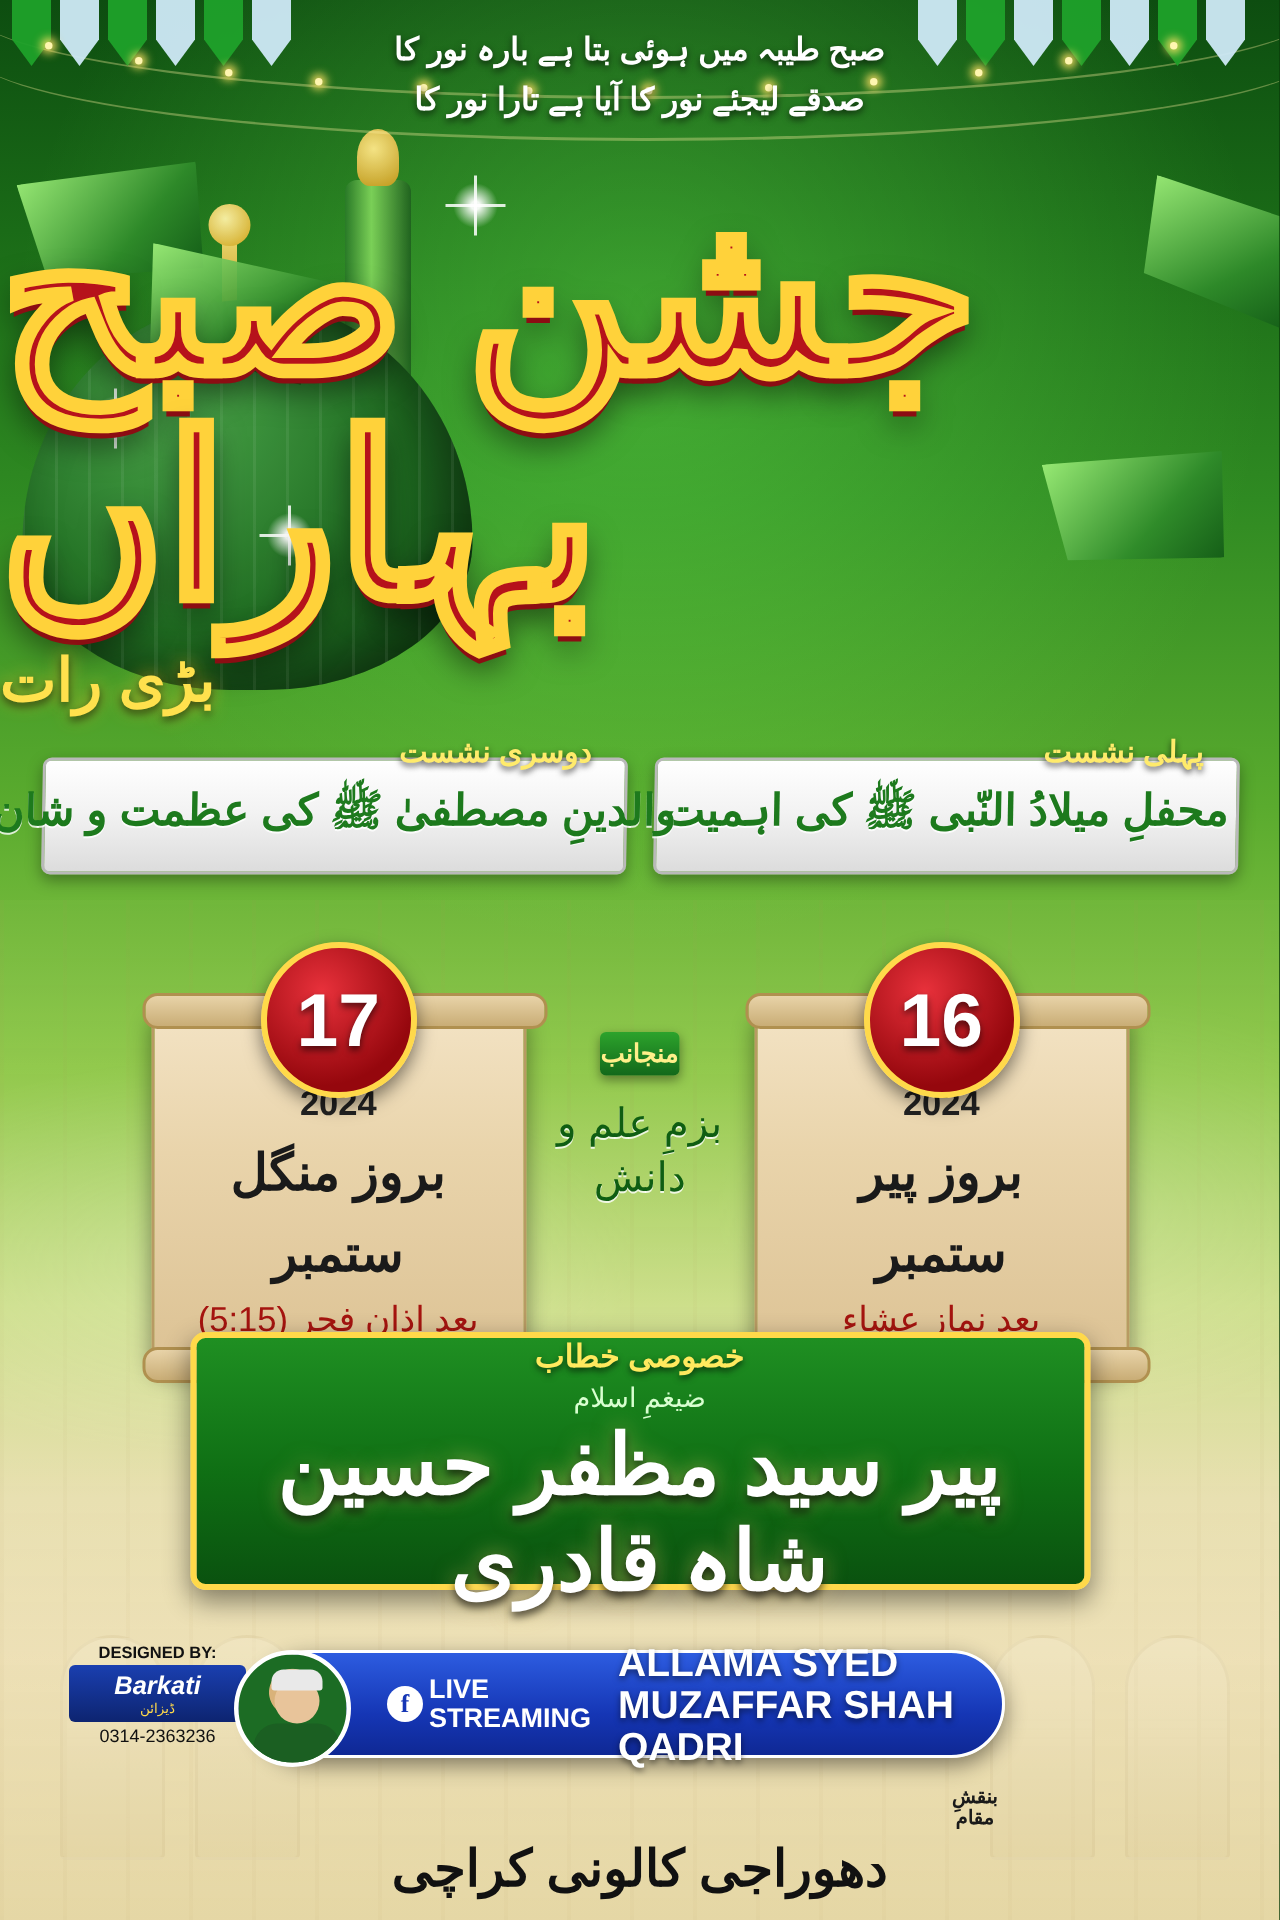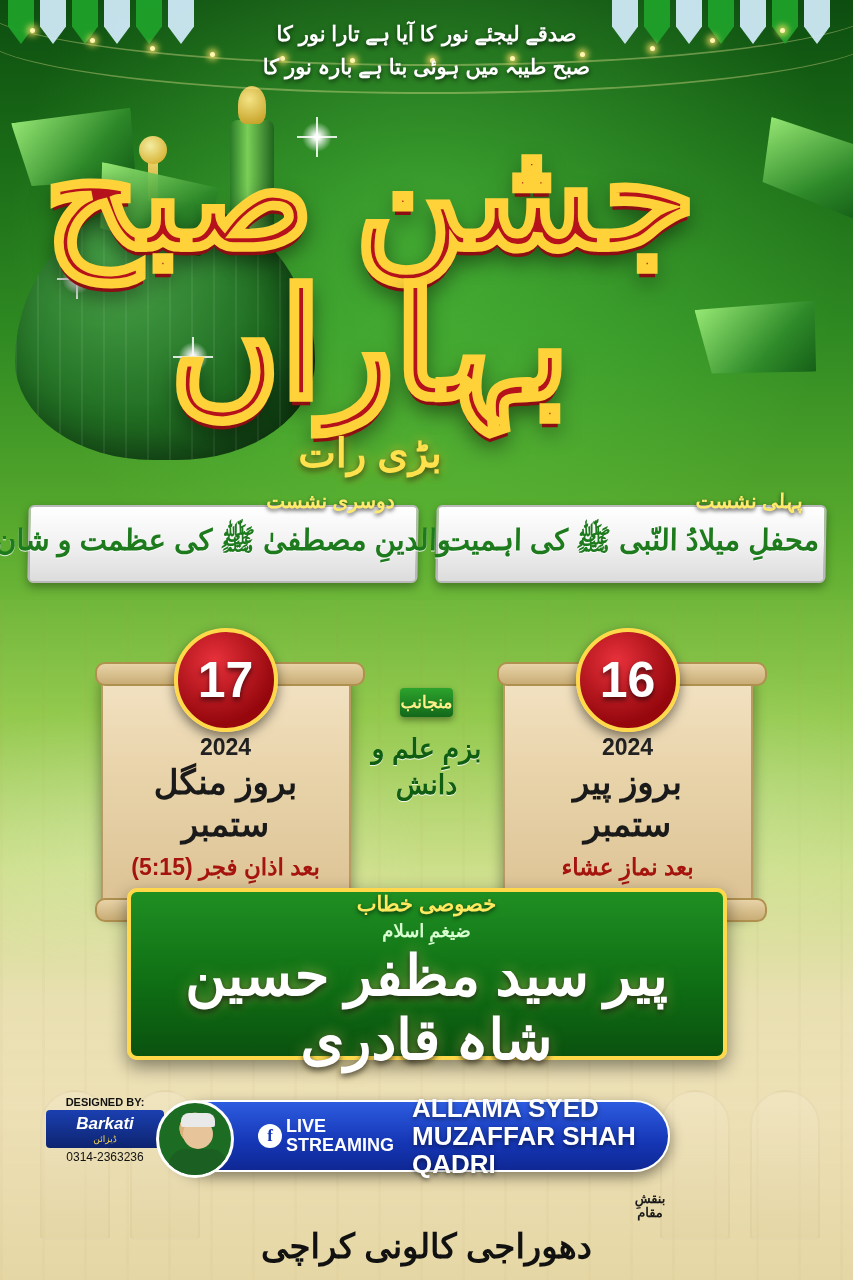--- a/index.html
+++ b/index.html
@@ -115,21 +115,21 @@
     color:#ffffff;
     text-shadow:0 2px 5px rgba(0,0,0,.65);
     font-size:21px; line-height:1.55; font-weight:bold;
     letter-spacing:.5px;
   }
   .couplet div { padding:0 120px; }
 
   
   .title-block {
     position:absolute; top:120px; left:0; width:740px;
-    text-align:center; direction:rtl;
+    text-align:left; direction:rtl;
   }
   .title-main {
     font-size:150px; line-height:1.0; font-weight:bold;
     color:#b6121b;
     -webkit-text-stroke:5px #ffd23a;
     text-shadow:
       0 0 2px #ffe87a,
       0 6px 0 #8c0d13,
       0 10px 22px rgba(0,0,0,.55);
     letter-spacing:-6px;
@@ -194,59 +194,59 @@
     background:radial-gradient(circle at 38% 30%, #e8313b, #95070d 70%);
     border:4px solid #ffd94a;
     box-shadow:0 5px 12px rgba(0,0,0,.5);
     display:flex; align-items:center; justify-content:center;
     color:#ffffff; font-size:50px; font-weight:bold;
     text-shadow:0 3px 5px rgba(0,0,0,.6);
     z-index:3;
   }
   .scroll-inner { direction:rtl; text-align:center; padding-top:30px; }
   .scroll-date {
-    font-size:34px; font-weight:bold; color:#1a1a1a; line-height:1.25;
+    font-size:34px; font-weight:bold; color:#1a1a1a; line-height:1.25;margin-top:12px;
   }
   .scroll-year { font-size:23px; font-weight:bold; color:#222; }
   .scroll-time {
-    margin-top:8px; font-size:23px; font-weight:bold; color:#a5140f;
+    margin-top:8px; font-size:23px; font-weight:normal; color:#a5140f;
   }
   .mid-tag {
     position:relative; width:140px; margin-top:58px;
     direction:rtl; text-align:center;
   }
   .mid-ribbon {
     display:inline-block;
     background:linear-gradient(180deg,#2ca32c,#13681a);
     color:#ffef8a; font-size:17px; font-weight:bold;
     padding:4px 1px; border-radius:4px;
     box-shadow:0 3px 7px rgba(0,0,0,.4);
   }
   .mid-text {
-    margin-top:14px; font-size:27px; font-weight:bold;
+    margin-top:14px; font-size:27px; font-weight:normal;
     color:#0f5e12; line-height:1.35;
     text-shadow:0 1px 0 rgba(255,255,255,.8);
   }
 
   
   .speaker-panel {
     position:absolute; top:888px; left:50%; transform:translateX(-50%);
     width:600px; height:172px;
     background:linear-gradient(180deg,#1f8f22 0%, #0f6f14 55%, #0a520f 100%);
     border:4px solid #ffd94a;
     border-radius:10px;
     box-shadow:0 7px 18px rgba(0,0,0,.45);
     direction:rtl; text-align:center;
   }
   .speaker-kicker {
     font-size:21px; font-weight:bold; color:#ffe95e;
     text-shadow:0 2px 4px rgba(0,0,0,.6);
   }
   .speaker-pre {
-    margin-top:4px; font-size:18px; font-weight:bold; color:#d8ffd0;
+    margin-top:4px; font-size:18px; font-weight:normal; color:#d8ffd0;
   }
   .speaker-name {
     margin-top:2px; font-size:56px; font-weight:bold; color:#ffffff;
     text-shadow:0 3px 6px rgba(0,0,0,.65), 0 0 14px rgba(255,230,120,.5);
     line-height:1.15;
   }
 
   
   .designed {
     position:absolute; left:46px; top:1096px; width:118px;
@@ -380,22 +380,22 @@
     <div class="bulb" style="left:350px; top:58px;"></div>
     <div class="bulb" style="left:430px; top:58px;"></div>
     <div class="bulb" style="left:510px; top:56px;"></div>
     <div class="bulb" style="left:580px; top:52px;"></div>
     <div class="bulb" style="left:650px; top:46px;"></div>
     <div class="bulb" style="left:710px; top:38px;"></div>
     <div class="bulb" style="left:780px; top:28px;"></div>
   </div>
 
   <div class="couplet">
+    <div>صبح طیبہ میں ہوئی بتا ہے بارہ نور کا</div>
     <div>صدقے لیجئے نور کا آیا ہے تارا نور کا</div>
-    <div>صبح طیبہ میں ہوئی بتا ہے بارہ نور کا</div>
   </div>
 
   <div class="title-block">
     <div class="title-main">جشن صبح بہاراں</div>
     <div class="title-sub">بڑی رات</div>
   </div>
 
   <div class="sessions">
     <div class="session">
       <span class="session-label">پہلی نشست</span>

